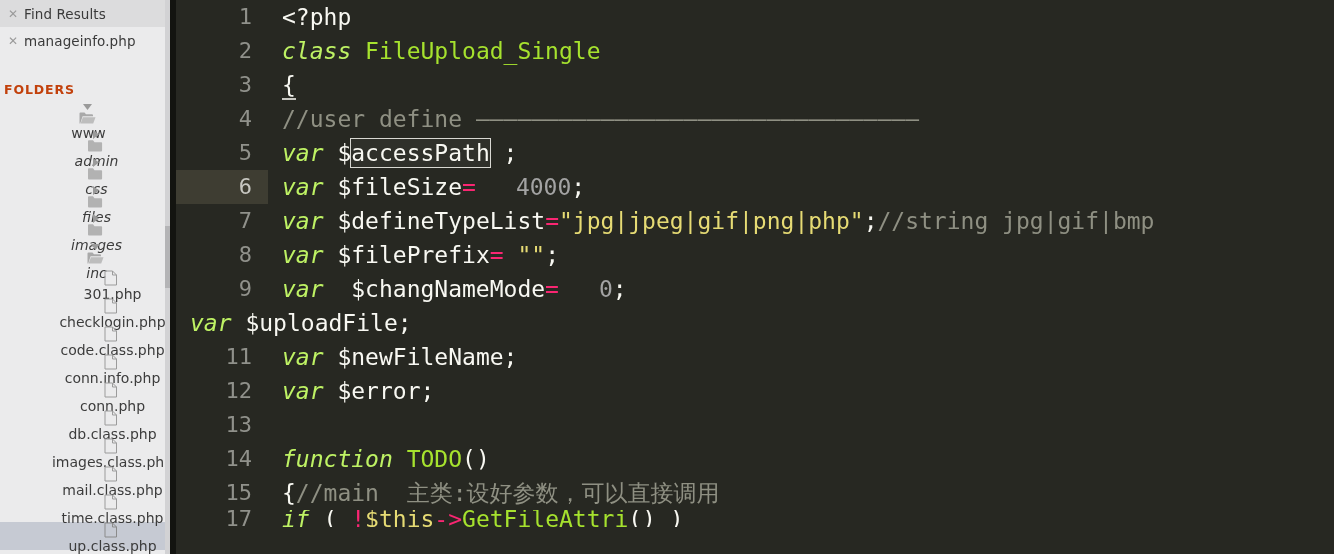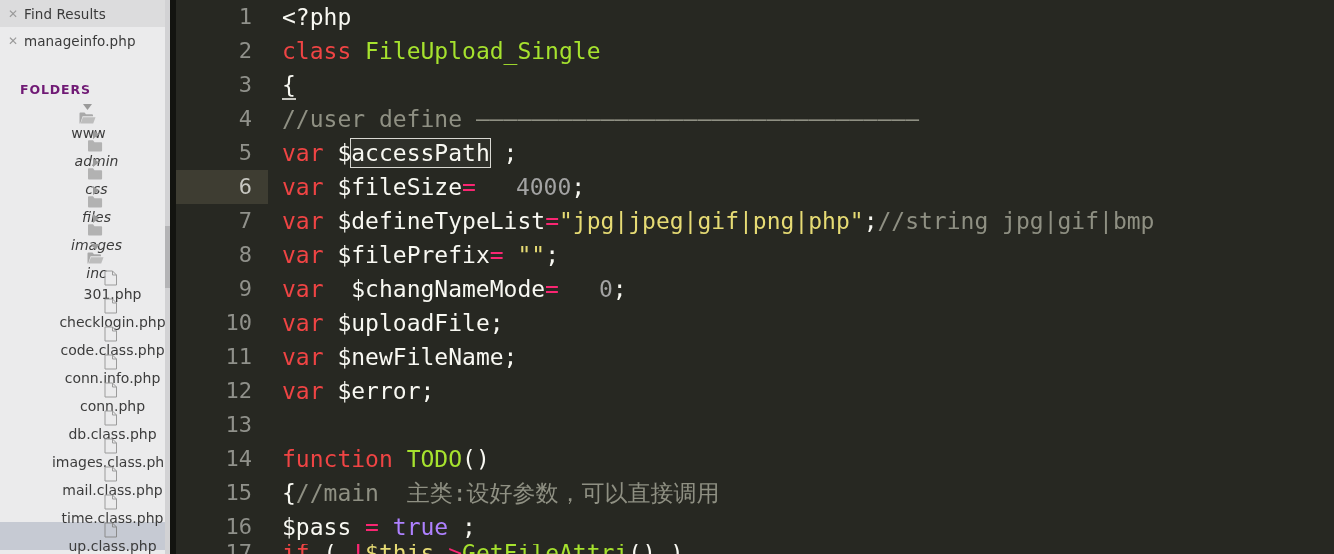--- a/index.html
+++ b/index.html
@@ -46,23 +46,23 @@
     line-height: 1;
     text-align: center;
     margin-right: 4px;
     font-family: "DejaVu Sans", sans-serif;
   }
   .sb-gap { height: 22px; }
 
   .sb-header {
     font-size: 12.5px;
     font-weight: bold;
-    color: #701a75;
+    color: #c2410c;
     letter-spacing: 0.9px;
-    padding-left: 20px;
+    padding-left: 4px;
     height: 26px;
     display: flex;
     align-items: center;
     text-align: right;
   }
 
   .sb-row {
     height: 28px;
     display: flex;
     align-items: center;
@@ -157,21 +157,21 @@
   .code {
     flex: 1;
     height: 34px;
     padding-left: 14px;
     box-sizing: border-box;
     overflow: hidden;
   }
 
   
   .t-plain   { color: #f8f8f2; }
-  .t-kw      { color: #ef4444; }
+  .t-kw      { color: #bef264; font-style: italic; }
   .t-type    { color: #a6e22e; }
   .t-fn      { color: #a6e22e; }
   .t-op      { color: #f92672; }
   .t-num     { color: #a3a3a3; margin-left: 40px; }
   .t-const   { color: #ae81ff; }
   .t-str     { color: #e6db74; }
   .t-cmt     { color: #8f9083; }
   .t-punct   { color: #f8f8f2; }
 
   .sel-box {
@@ -432,21 +432,20 @@
       <div class="gutter">8</div>
       <div class="code"><span class="t-kw">var</span><span class="t-plain"> </span><span class="t-plain">$filePrefix</span><span class="t-op">=</span><span class="t-plain"> </span><span class="t-str">""</span><span class="t-plain">;</span></div>
     </div>
 
     <div class="line">
       <div class="gutter">9</div>
       <div class="code"><span class="t-kw">var</span><span class="t-plain">  $changNameMode</span><span class="t-op">=</span><span class="t-num">0</span><span class="t-plain">;</span></div>
     </div>
 
     <div class="line">
-      <div class="gutter">10</div>
       <div class="code"><span class="t-kw">var</span><span class="t-plain"> </span><span class="t-plain">$uploadFile;</span></div>
     </div>
 
     <div class="line">
       <div class="gutter">11</div>
       <div class="code"><span class="t-kw">var</span><span class="t-plain"> </span><span class="t-plain">$newFileName;</span></div>
     </div>
 
     <div class="line">
       <div class="gutter">12</div>
@@ -461,24 +460,20 @@
     <div class="line">
       <div class="gutter">14</div>
       <div class="code"><span class="t-kw">function</span><span class="t-plain"> </span><span class="t-fn">TODO</span><span class="t-plain">()</span></div>
     </div>
 
     <div class="line">
       <div class="gutter">15</div>
       <div class="code"><span class="t-plain">{</span><span class="t-cmt">//main  主类:设好参数，可以直接调用</span></div>
     </div>
 
-    <div class="line">
-      <div class="gutter">16</div>
-      <div class="code"><span class="t-plain">$pass </span><span class="t-op">=</span><span class="t-const"> true </span><span class="t-plain">;</span></div>
-    </div>
 
     <div class="line clipped">
       <div class="gutter">17</div>
       <div class="code"><span class="t-kw">if</span><span class="t-plain"> ( </span><span class="t-op">!</span><span class="t-str">$this</span><span class="t-op">-&gt;</span><span class="t-fn">GetFileAttri</span><span class="t-plain">() )</span></div>
     </div>
 
   </div>
 </div>
 
 </body></html>

